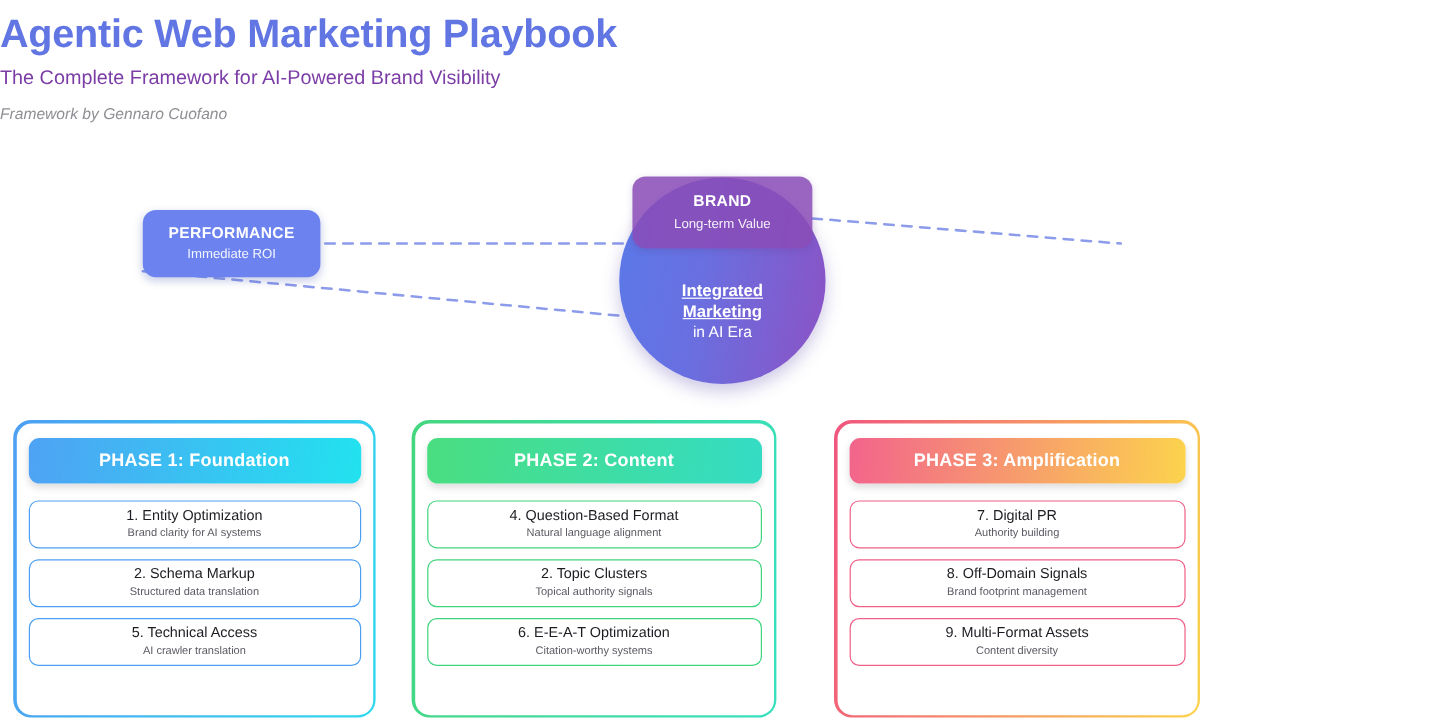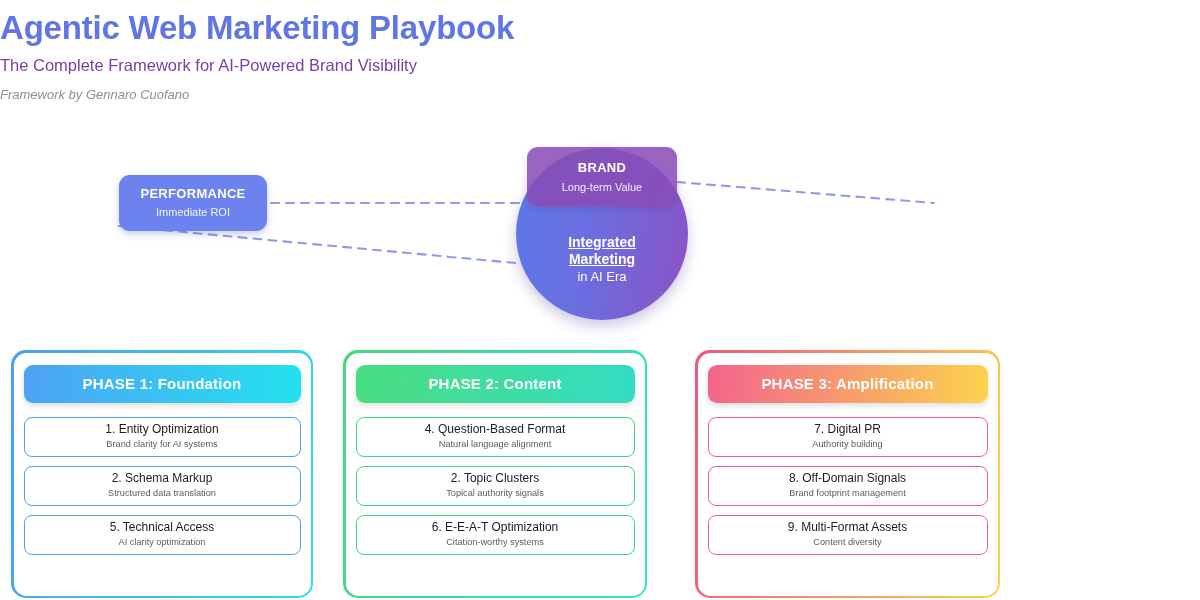--- a/index.html
+++ b/index.html
@@ -273,21 +273,21 @@
       <div class="phase-item">
         <div class="item-title">1. Entity Optimization</div>
         <div class="item-sub">Brand clarity for AI systems</div>
       </div>
       <div class="phase-item">
         <div class="item-title">2. Schema Markup</div>
         <div class="item-sub">Structured data translation</div>
       </div>
       <div class="phase-item">
         <div class="item-title">5. Technical Access</div>
-        <div class="item-sub">AI clarity optimization</div>
+        <div class="item-sub">AI crawler translation</div>
       </div>
     </div>
   </div>
 
   <div class="phase-col" id="phase-col-2">
     <div class="inner">
       <div class="phase-header" id="phase-header-2">
         <span class="ph-label">PHASE 2: Content</span>
       </div>
       <div class="phase-item">

